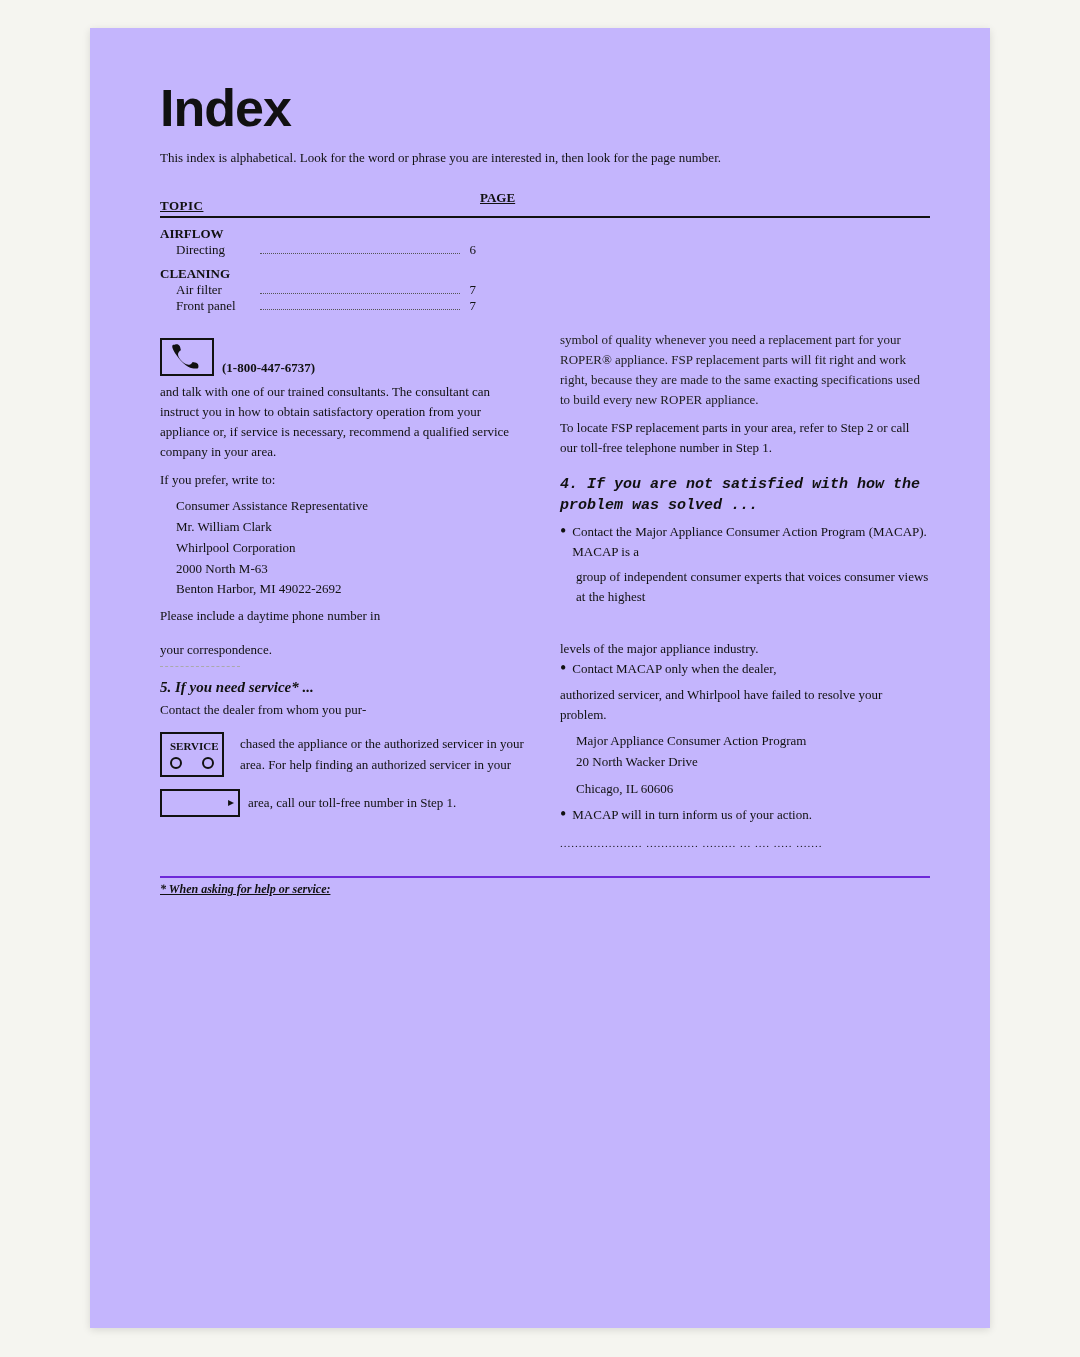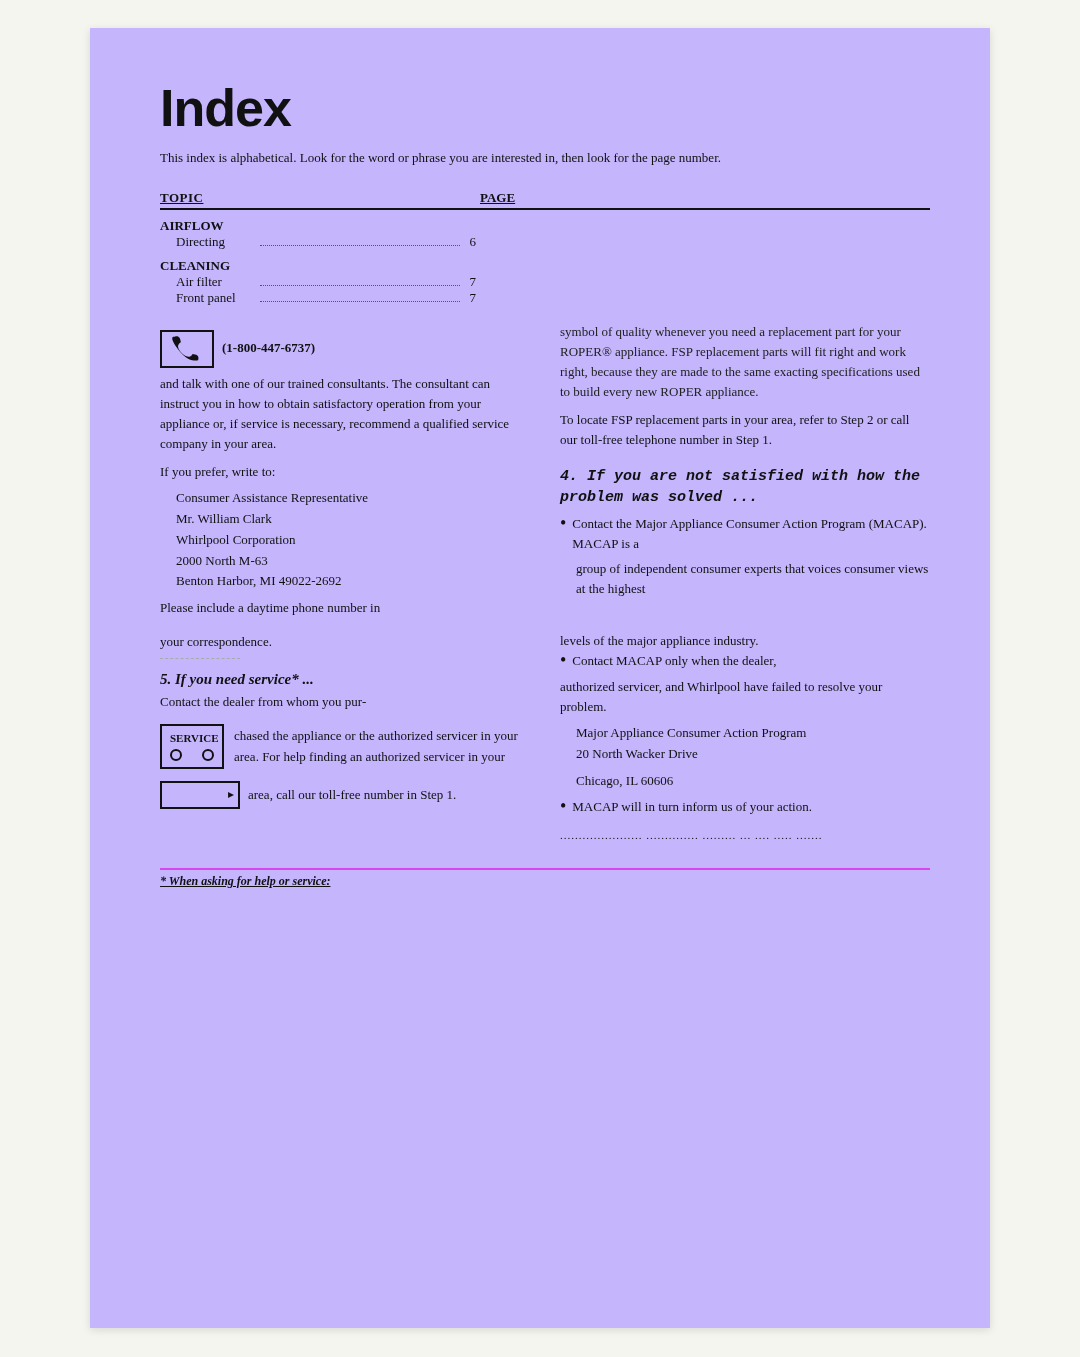--- a/index.html
+++ b/index.html
@@ -38,20 +38,21 @@
       border-bottom: 2px solid #111;
       margin-bottom: 8px;
       padding-bottom: 2px;
     }
     .topic-col {
       font-weight: bold;
       font-size: 13px;
       width: 200px;
       letter-spacing: 0.5px;
       text-decoration: underline;
+      margin-top: 8px;
     }
     .page-col {
       font-weight: bold;
       font-size: 13px;
       margin-left: 120px;
       text-decoration: underline;
     }
     .index-section {
       margin-bottom: 4px;
     }
@@ -90,21 +91,21 @@
       flex: 1;
       min-width: 0;
     }
     .col-right {
       flex: 1;
       min-width: 0;
     }
 
     .phone-box-container {
       display: flex;
-      align-items: center;
+      align-items: flex-end;
       gap: 8px;
       margin: 6px 0 6px 0;
     }
     .phone-graphic {
       border: 2px solid #111;
       width: 54px;
       height: 38px;
       display: flex;
       align-items: center;
       justify-content: center;
@@ -144,21 +145,21 @@
     }
     .bullet-dot {
       flex-shrink: 0;
       font-size: 18px;
       line-height: 1.1;
     }
 
     .service-icon-box {
       display: flex;
       align-items: center;
-      gap: 10px;
+      gap: 16px;
       margin: 12px 0 6px 0;
     }
     .service-badge {
       border: 2px solid #111;
       padding: 6px 8px;
       font-size: 11px;
       font-weight: bold;
       text-align: center;
       width: 64px;
       flex-shrink: 0;
@@ -190,21 +191,21 @@
     }
 
     .step2-heading {
       font-size: 15px;
       font-weight: bold;
       font-style: italic;
       margin-bottom: 4px;
     }
 
     .footnote-bar {
-      border-top: 2px solid #d946ef;
+      border-top: 2px solid #6d28d9;
       margin-top: 24px;
       padding-top: 4px;
     }
     .footnote-text {
       font-size: 12px;
       font-style: italic;
       font-weight: bold;
       text-decoration: underline;
     }
 

